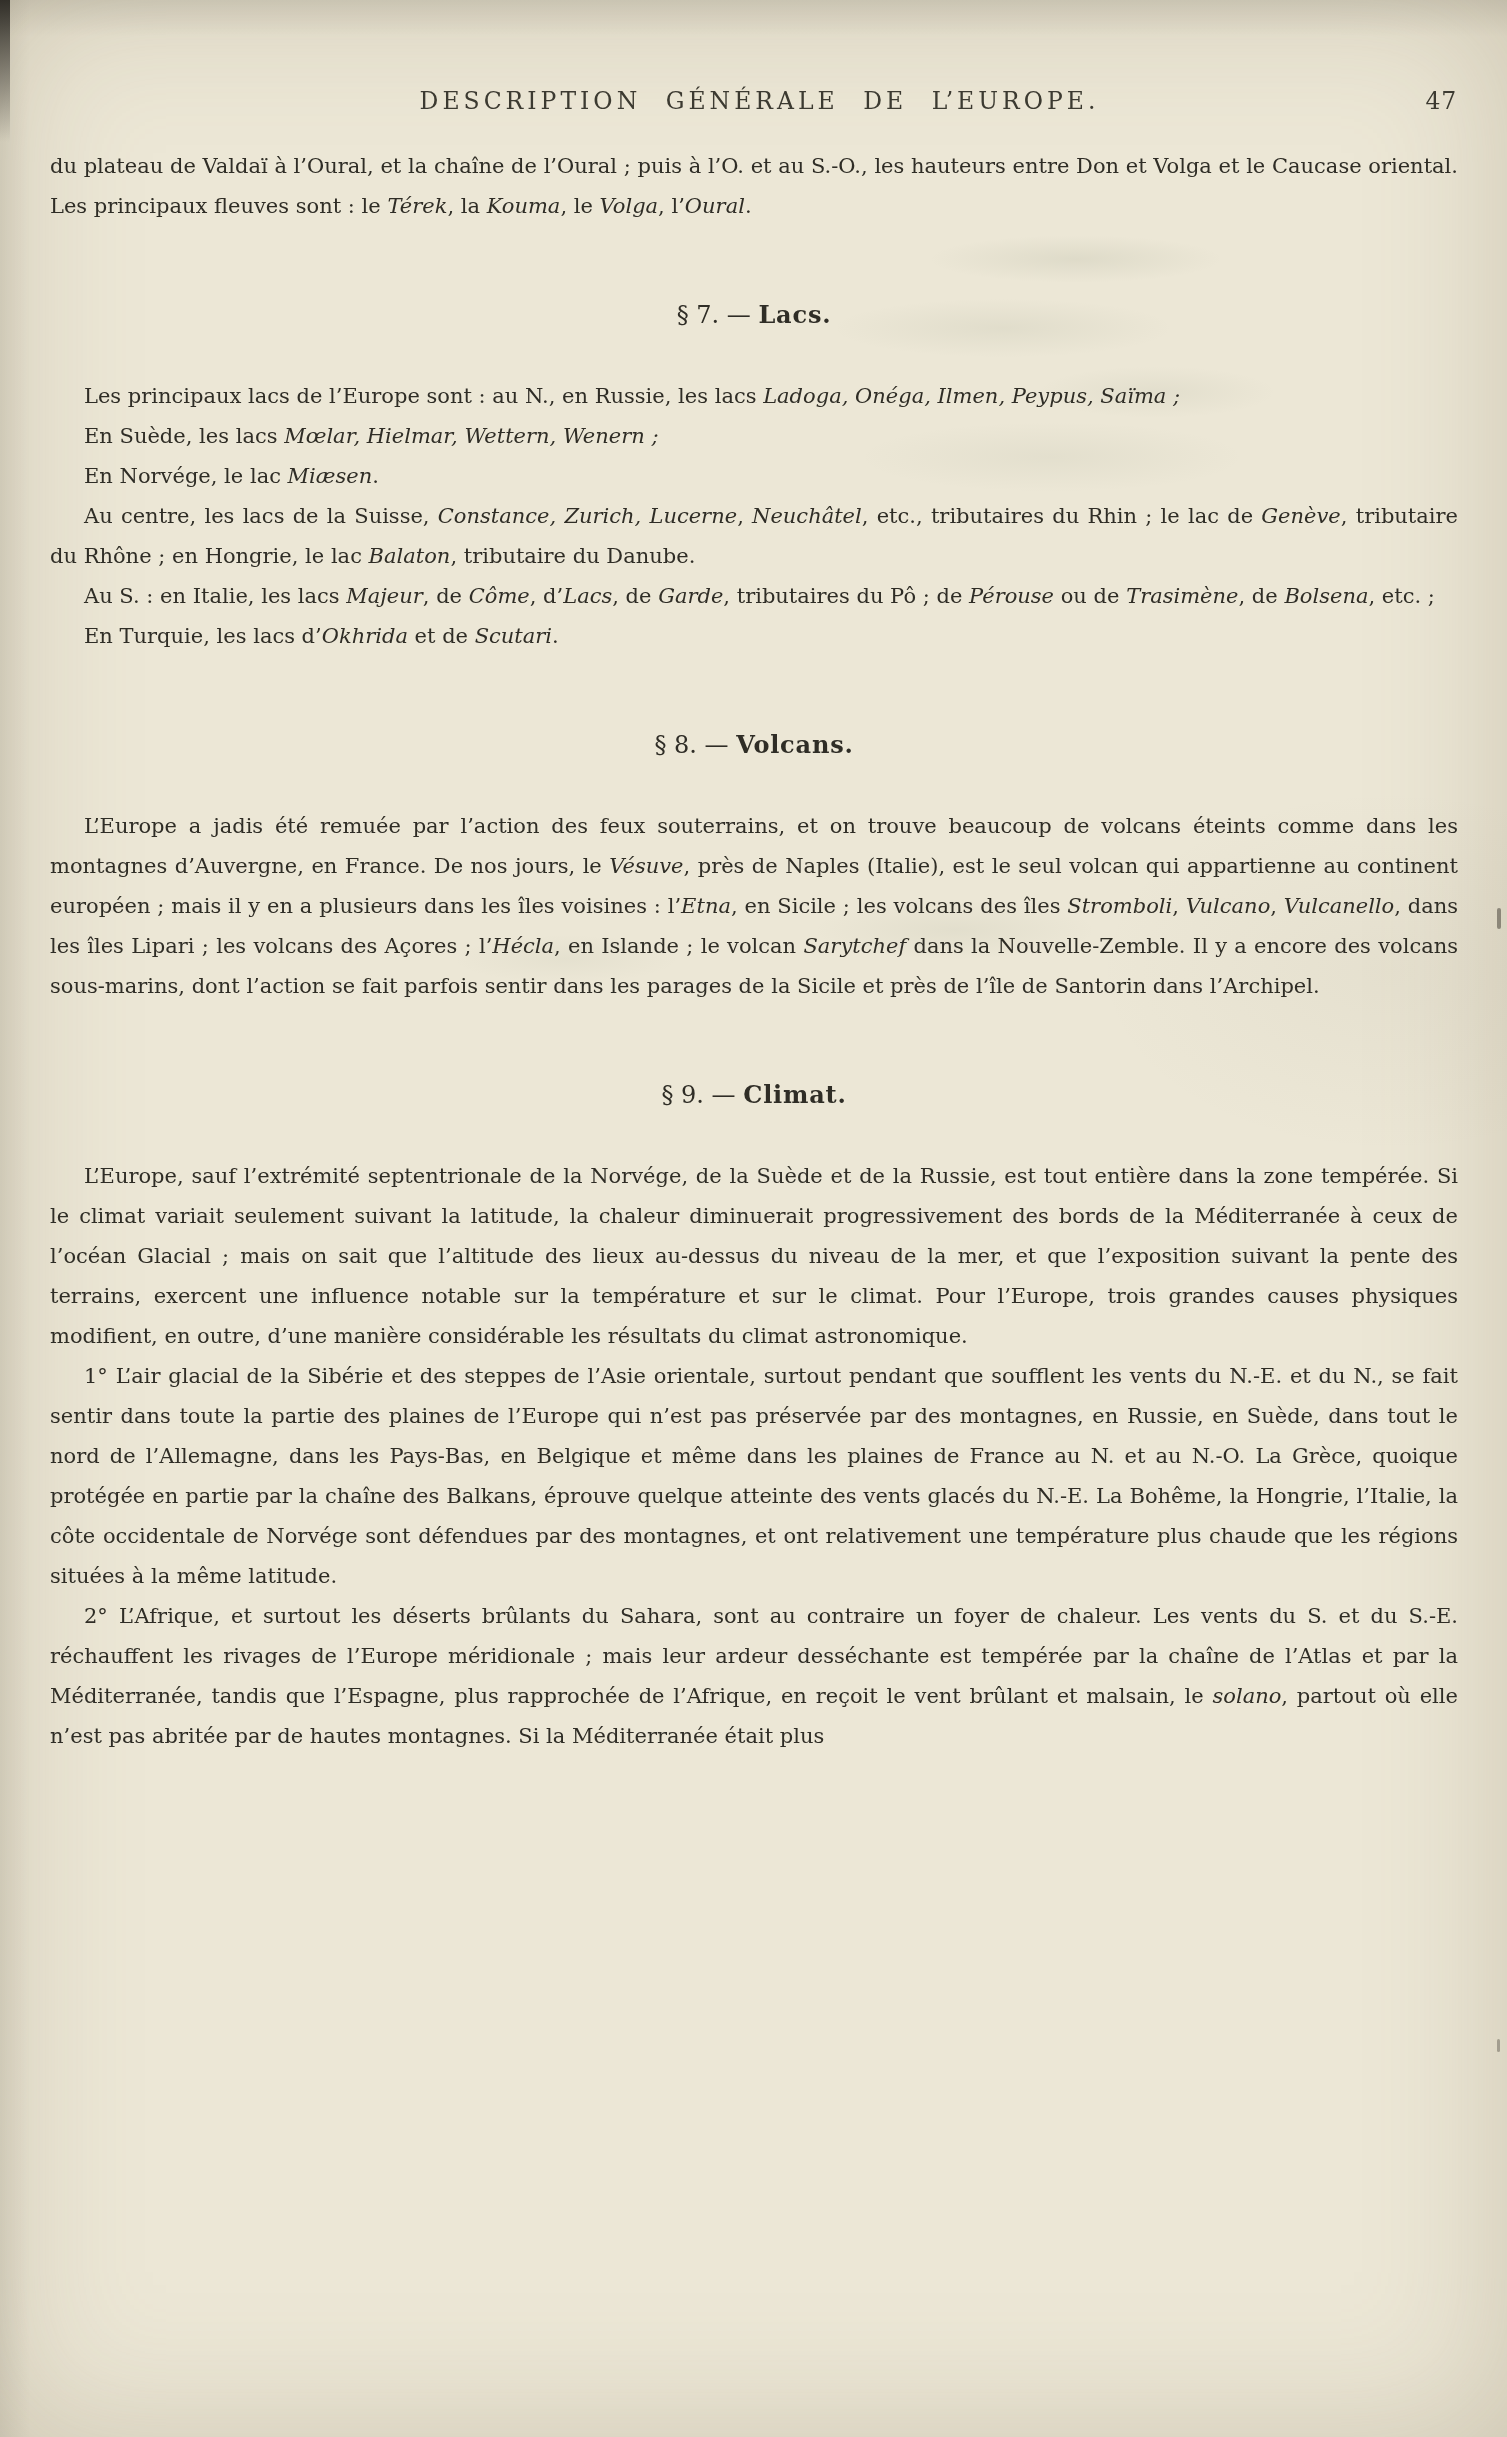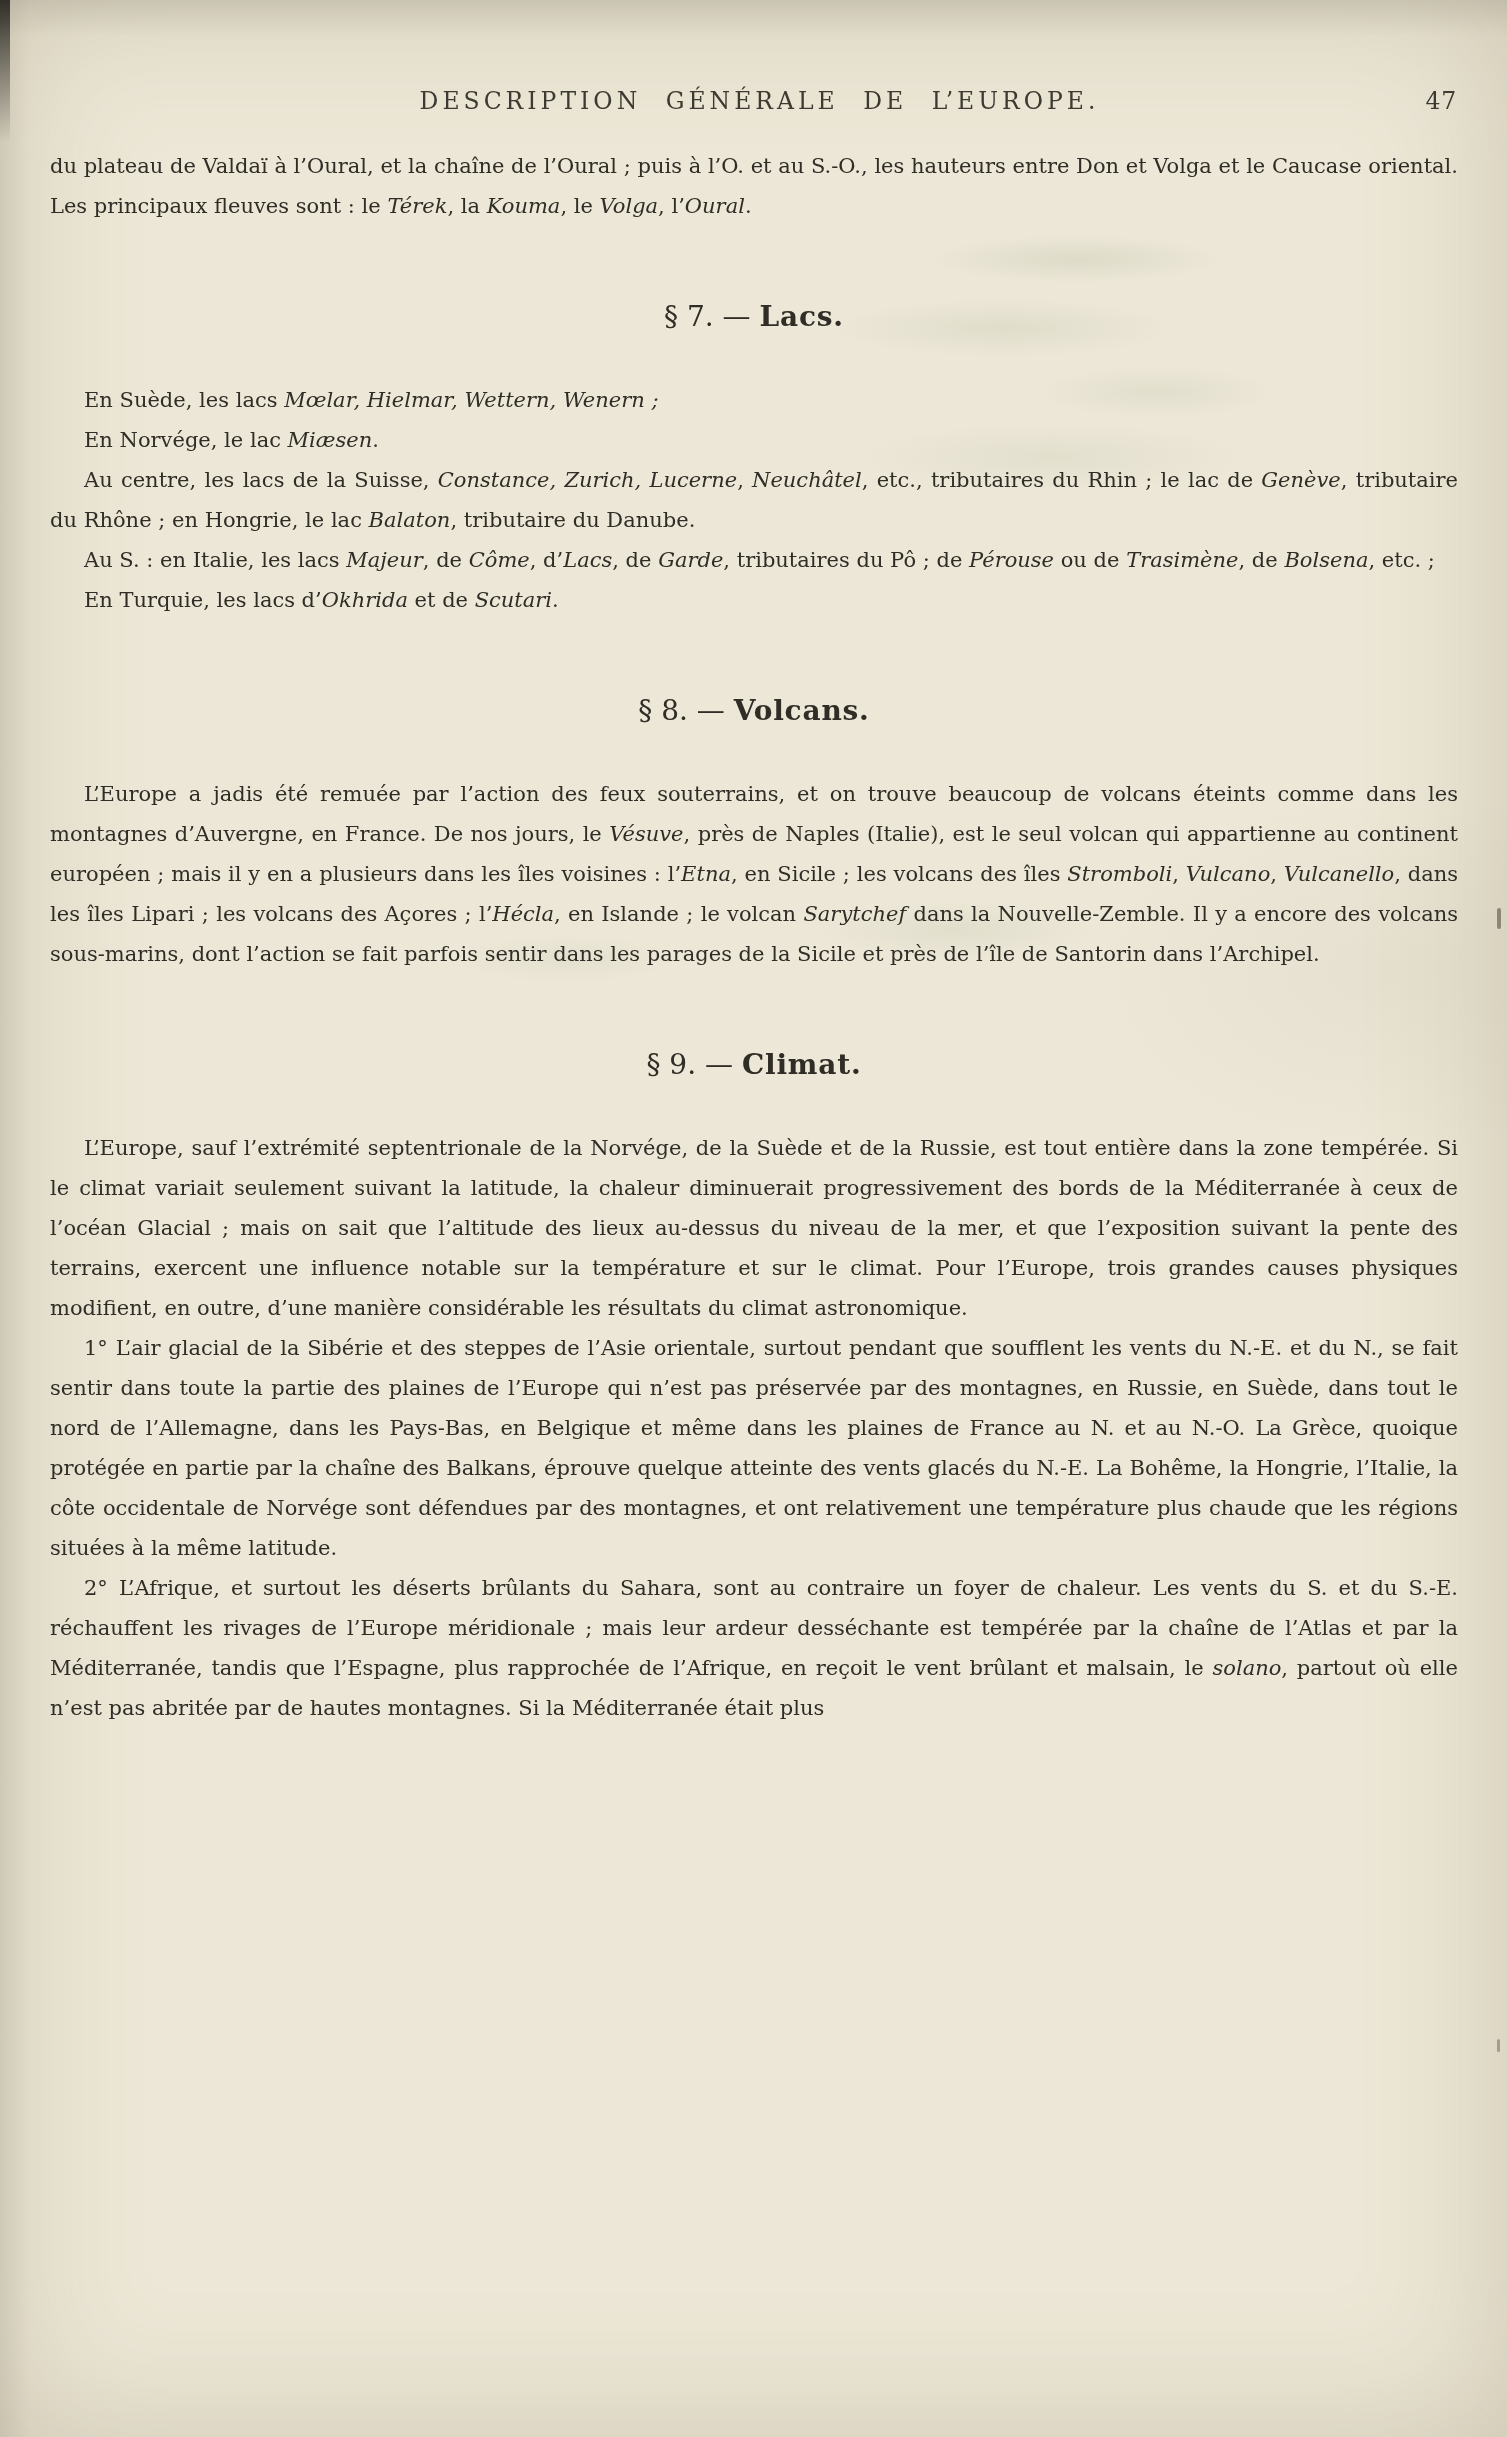--- a/index.html
+++ b/index.html
@@ -69,21 +69,21 @@
     font-size:21px; line-height:40px;
     text-align:justify;
     text-indent:34px;
     color:var(--ink);
   }
   p.para.noindent{ text-indent:0; }
   p.para i{ font-style:italic; }
 
   .section-heading{
     text-align:center;
-    font-size:28px;
+    font-size:24px;
     margin:74px 0 47px 0;
     color:var(--ink);
   }
   .section-heading .prefix{ font-weight:400; }
   .section-heading .label{ font-weight:700; letter-spacing:0.8px; }
 </style>
 </head>
 <body>
 
 <div class="page">
@@ -94,20 +94,21 @@
   <div class="scan-mark mark-right-2"></div>
 
   <header class="running-head">
     <span class="head-title">DESCRIPTION GÉNÉRALE DE L’EUROPE.</span>
     <span class="page-number">47</span>
   </header>
 
   <main class="page-body">
       <p class="para noindent"><span>du plateau de Valdaï à l’Oural, et la chaîne de l’Oural ; puis à l’O. et au S.-O., les hauteurs entre Don et Volga et le Caucase oriental. Les principaux fleuves sont : le </span><i>Térek</i><span>, la </span><i>Kouma</i><span>, le </span><i>Volga</i><span>, l’</span><i>Oural</i><span>.</span></p>
       <div class="section-heading"><span class="prefix">§ 7. — </span><span class="label">Lacs.</span></div>
+      <p class="para"><span>Les principaux lacs de l’Europe sont : au N., en Russie, les lacs </span><i>Ladoga, Onéga, Ilmen, Peypus, Saïma ;</i></p>
       <p class="para"><span>En Suède, les lacs </span><i>Mœlar, Hielmar, Wettern, Wenern ;</i></p>
       <p class="para"><span>En Norvége, le lac </span><i>Miæsen</i><span>.</span></p>
       <p class="para"><span>Au centre, les lacs de la Suisse, </span><i>Constance, Zurich, Lucerne</i><span>, </span><i>Neuchâtel</i><span>, etc., tributaires du Rhin ; le lac de </span><i>Genève</i><span>, tributaire du Rhône ; en Hongrie, le lac </span><i>Balaton</i><span>, tributaire du Danube.</span></p>
       <p class="para"><span>Au S. : en Italie, les lacs </span><i>Majeur</i><span>, de </span><i>Côme</i><span>, d’</span><i>Lacs</i><span>, de </span><i>Garde</i><span>, tributaires du Pô ; de </span><i>Pérouse</i><span> ou de </span><i>Trasimène</i><span>, de </span><i>Bolsena</i><span>, etc. ;</span></p>
       <p class="para"><span>En Turquie, les lacs d’</span><i>Okhrida</i><span> et de </span><i>Scutari</i><span>.</span></p>
       <div class="section-heading"><span class="prefix">§ 8. — </span><span class="label">Volcans.</span></div>
       <p class="para"><span>L’Europe a jadis été remuée par l’action des feux souterrains, et on trouve beaucoup de volcans éteints comme dans les montagnes d’Auvergne, en France. De nos jours, le </span><i>Vésuve</i><span>, près de Naples (Italie), est le seul volcan qui appartienne au continent européen ; mais il y en a plusieurs dans les îles voisines : l’</span><i>Etna</i><span>, en Sicile ; les volcans des îles </span><i>Stromboli</i><span>, </span><i>Vulcano</i><span>, </span><i>Vulcanello</i><span>, dans les îles Lipari ; les volcans des Açores ; l’</span><i>Hécla</i><span>, en Islande ; le volcan </span><i>Sarytchef</i><span> dans la Nouvelle-Zemble. Il y a encore des volcans sous-marins, dont l’action se fait parfois sentir dans les parages de la Sicile et près de l’île de Santorin dans l’Archipel.</span></p>
       <div class="section-heading"><span class="prefix">§ 9. — </span><span class="label">Climat.</span></div>
       <p class="para"><span>L’Europe, sauf l’extrémité septentrionale de la Norvége, de la Suède et de la Russie, est tout entière dans la zone tempérée. Si le climat variait seulement suivant la latitude, la chaleur diminuerait progressivement des bords de la Méditerranée à ceux de l’océan Glacial ; mais on sait que l’altitude des lieux au-dessus du niveau de la mer, et que l’exposition suivant la pente des terrains, exercent une influence notable sur la température et sur le climat. Pour l’Europe, trois grandes causes physiques modifient, en outre, d’une manière considérable les résultats du climat astronomique.</span></p>
       <p class="para"><span>1° L’air glacial de la Sibérie et des steppes de l’Asie orientale, surtout pendant que soufflent les vents du N.-E. et du N., se fait sentir dans toute la partie des plaines de l’Europe qui n’est pas préservée par des montagnes, en Russie, en Suède, dans tout le nord de l’Allemagne, dans les Pays-Bas, en Belgique et même dans les plaines de France au N. et au N.-O. La Grèce, quoique protégée en partie par la chaîne des Balkans, éprouve quelque atteinte des vents glacés du N.-E. La Bohême, la Hongrie, l’Italie, la côte occidentale de Norvége sont défendues par des montagnes, et ont relativement une température plus chaude que les régions situées à la même latitude.</span></p>

